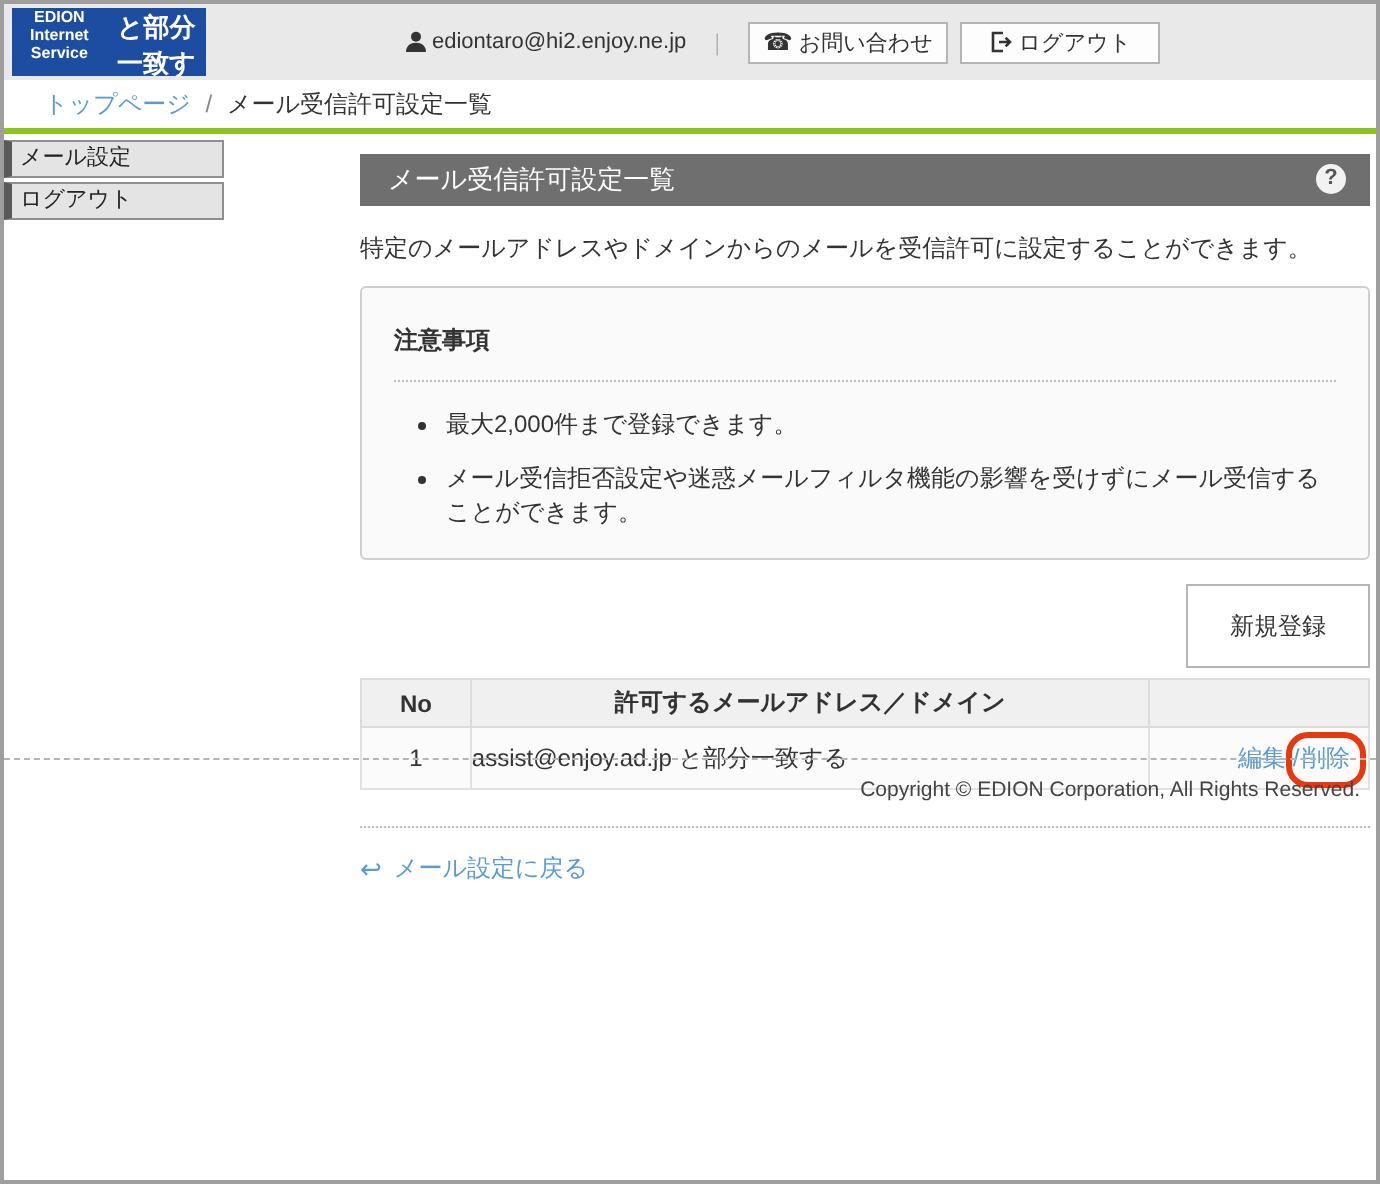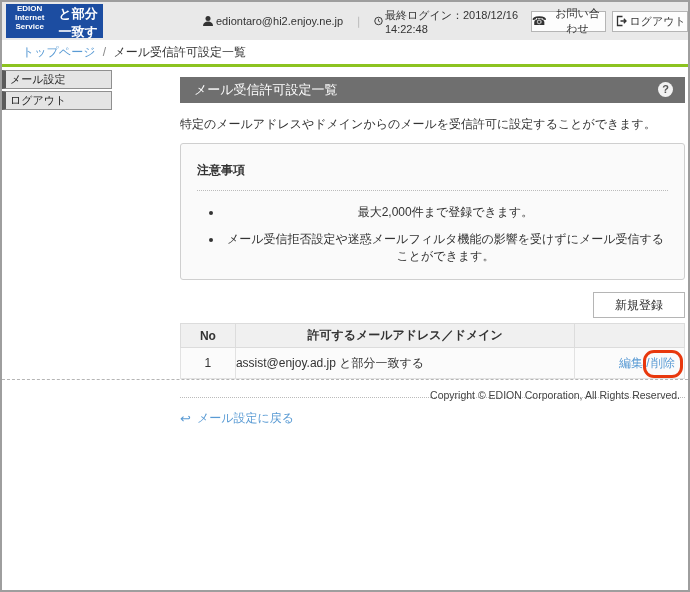--- a/index.html
+++ b/index.html
@@ -44,25 +44,25 @@
   .title-bar { height:26px; background:#6f6f6f; color:#fff; font-size:13px;
                line-height:26px; padding-left:14px; position:relative; }
   .help { position:absolute; right:12px; top:5px; width:15px; height:15px;
           background:#f2f2f2; color:#555; border-radius:50%; font-size:11px;
           font-weight:bold; text-align:center; line-height:15px; cursor:pointer; }
   .desc { margin-top:13px; font-size:12px; color:#333; }
   .notes { margin-top:10px; background:#fafafa; border:1px solid #cfcfcf;
            border-radius:3px; padding:18px 16px 14px; }
   .notes-title { font-size:12px; font-weight:bold; color:#333; }
   .notes-div { border-top:1px dotted #bbb; margin-top:11px; }
-  .notes ul { margin:13px 0 0 26px;text-align:center; }
+  .notes ul { margin:13px 0 0 26px; }
   .notes li { font-size:12px; color:#333; margin-bottom:10px; }
   .notes li:last-child { margin-bottom:0; }
   .newbtn-row { text-align:right; margin-top:12px; }
-  .newbtn { width:92px; height:26px; background:#fff; border:1px solid #b5b5b5;
+  .newbtn { width:92px; height:42px; background:#fff; border:1px solid #b5b5b5;
             font-size:12px; color:#333; font-family:inherit; cursor:pointer; }
 
   table { width:100%; border-collapse:collapse; margin-top:5px; }
   th { background:#f0f0f0; border:1px solid #dcdcdc; font-size:12px; color:#333;
        font-weight:bold; height:24px; text-align:center; }
   td { background:#fbfbfb; border:1px solid #e2e2e2; font-size:12px; color:#333; height:31px; }
   .col-no { width:55px; text-align:center; }
   .col-addr { width:340px; text-align:left; }
   .col-act { width:110px; text-align:right; padding-right:4px; }
   .col-act a { color:#5a9bd4; text-decoration:none; cursor:pointer; }
@@ -92,27 +92,20 @@
     </div>
     <div class="topbar-right">
       <span class="user">
         <svg class="icon-svg" width="12" height="12" viewBox="0 0 12 12">
             <circle cx="6" cy="3.4" r="2.5" fill="#333"></circle>
             <path d="M1 11c0-3 2.2-4.6 5-4.6S11 8 11 11z" fill="#333"></path>
           </svg>
         <span>ediontaro@hi2.enjoy.ne.jp</span>
       </span>
       <span class="tsep">｜</span>
-      <span class="lastlogin">
-        <svg class="icon-svg" width="12" height="12" viewBox="0 0 12 12">
-            <circle cx="6" cy="6" r="5" fill="none" stroke="#333" stroke-width="1.3"></circle>
-            <path d="M6 3v3.2l2.2 1.2" fill="none" stroke="#333" stroke-width="1.1"></path>
-          </svg>
-        <span>最終ログイン：2018/12/16　14:22:48</span>
-      </span>
       <button class="topbtn">
         <span class="phone-glyph">☎</span>
         <span>お問い合わせ</span>
       </button>
       <button class="topbtn">
         <svg class="icon-svg" width="12" height="12" viewBox="0 0 12 12">
             <path d="M7.5 1.5H2.5v9h5" fill="none" stroke="#333" stroke-width="1.3"></path>
             <path d="M5.5 6h5.5M8.8 3.8L11 6 8.8 8.2" fill="none" stroke="#333" stroke-width="1.3"></path>
           </svg>
         <span>ログアウト</span>

